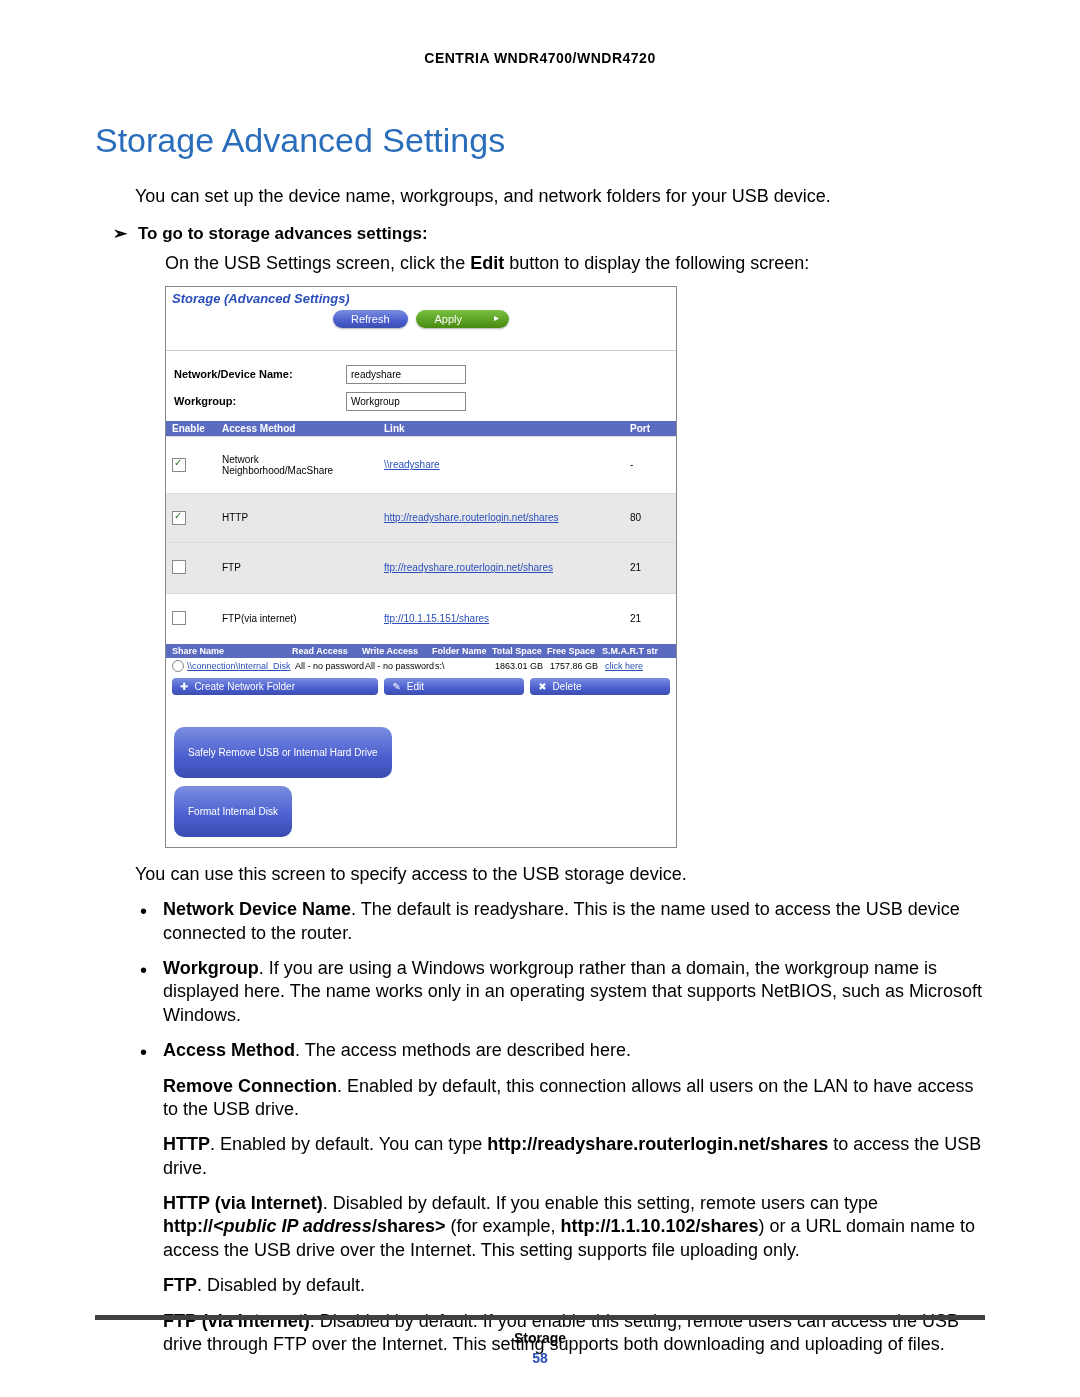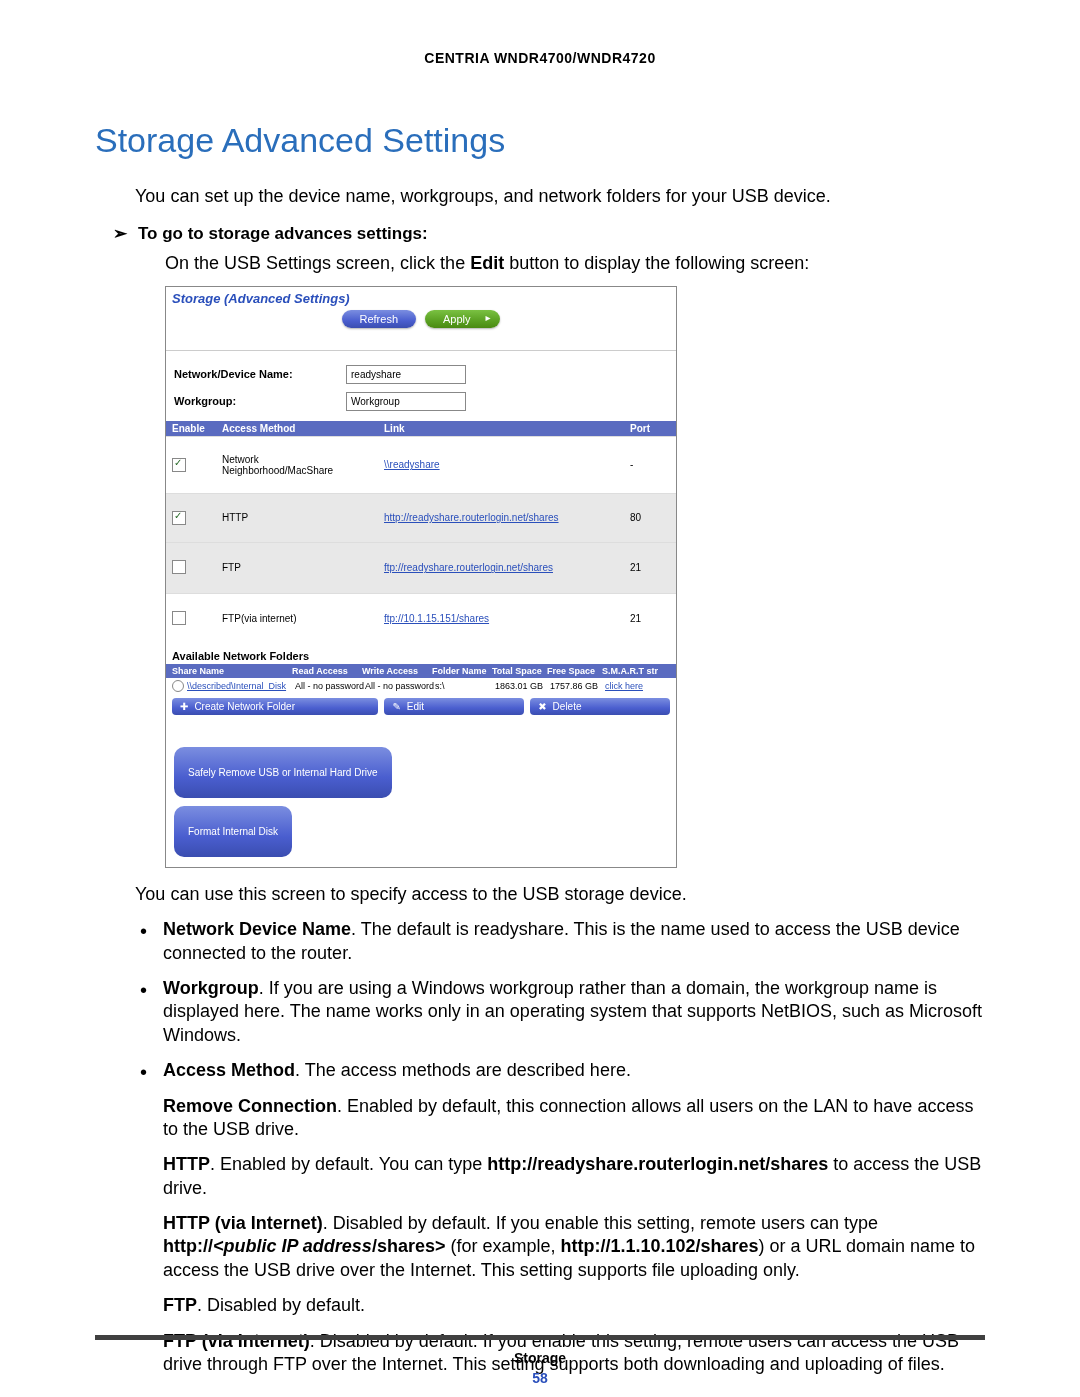--- a/index.html
+++ b/index.html
@@ -71,21 +71,21 @@
   .pill {
     display: inline-block;
     border-radius: 10px;
     padding: 3px 18px;
     font-size: 11px;
     color: #fff;
     margin: 0 3px;
     box-shadow: 0 1px 2px rgba(0,0,0,.3);
   }
   .pill-blue { background: linear-gradient(#7b8ee0,#4a5ecf 60%,#3a4db0); }
-  .pill-green { background: linear-gradient(#7ac142,#5aa022 60%,#4a8a12); padding-right:30px; position:relative;}
+  .pill-green { background: linear-gradient(#7ac142,#5aa022 60%,#4a8a12); padding-right:47px; position:relative;}
   .pill-green::after{content:"▸";position:absolute;right:10px;top:2px;font-size:10px;}
   .ss-row { display:flex; padding:4px 8px; align-items:center; }
   .ss-label { width: 172px; font-weight:bold; font-size:11px; }
   .ss-input { border:1px solid #888; background:#fff; height:17px; width:110px; font-size:10px; padding:0 4px; display:flex; align-items:center; }
   .ss-table {
     border-collapse: collapse;
     width: 100%;
     font-size: 10px;
   }
   .ss-table th {
@@ -224,33 +224,32 @@
       </tr>
       <tr>
         <td><span class="ss-check"></span></td>
         <td>FTP(via internet)</td>
         <td><span class="ss-link">ftp://10.1.15.151/shares</span></td>
         <td>21</td>
       </tr>
     </tbody>
       </table>
 
-    <div class="folders-title">Available Network Folders</div>
     <div class="folders-header">
       <div style="width:120px;">Share Name</div>
       <div style="width:70px;">Read Access</div>
       <div style="width:70px;">Write Access</div>
       <div style="width:60px;">Folder Name</div>
       <div style="width:55px;">Total Space</div>
       <div style="width:55px;">Free Space</div>
       <div style="flex:1;overflow:hidden;">S.M.A.R.T str</div>
     </div>
     <div class="folders-row">
       <span class="radio-dot"></span>
-      <div style="width:108px;overflow:hidden;"><span class="ss-link">\\described\Internal_Disk</span></div>
+      <div style="width:108px;overflow:hidden;"><span class="ss-link">\\connection\Internal_Disk</span></div>
       <div style="width:70px;">All - no password</div>
       <div style="width:70px;">All - no password</div>
       <div style="width:60px;">s:\</div>
       <div style="width:55px;">1863.01 GB</div>
       <div style="width:55px;">1757.86 GB</div>
       <div style="flex:1;"><span class="ss-link">click here</span></div>
     </div>
     <div class="action-row">
       <div class="action-btn wide">
           <span>✚</span>

